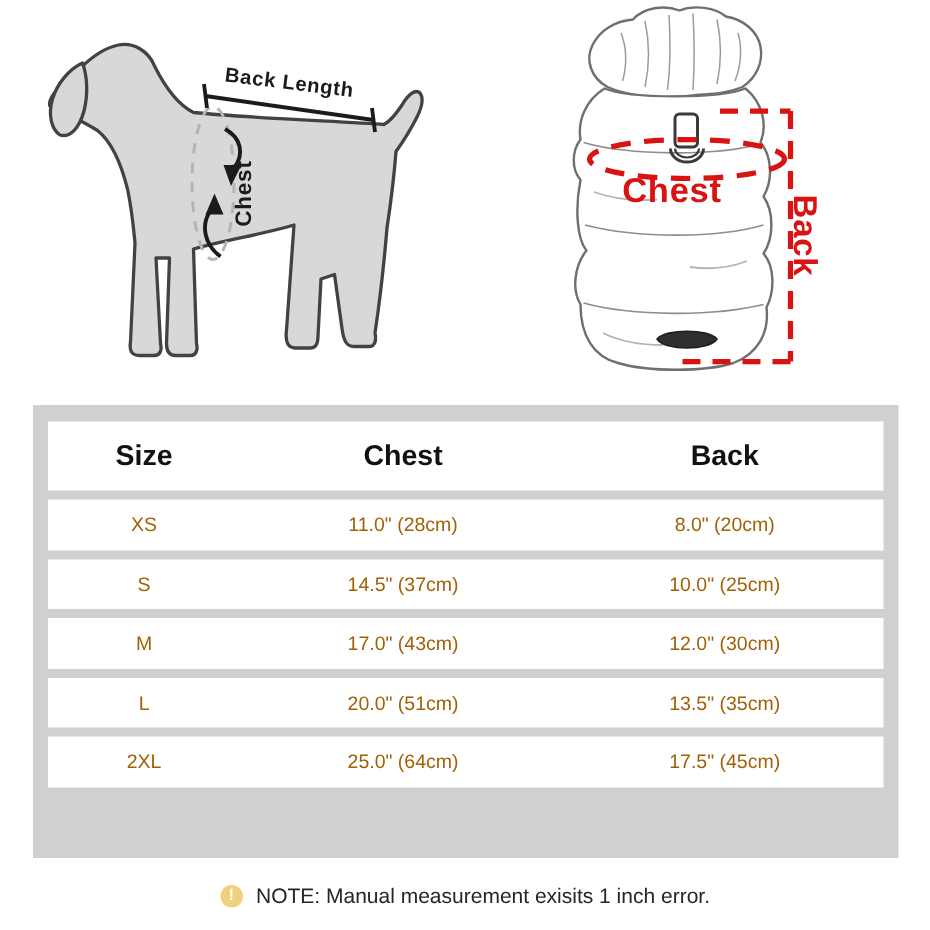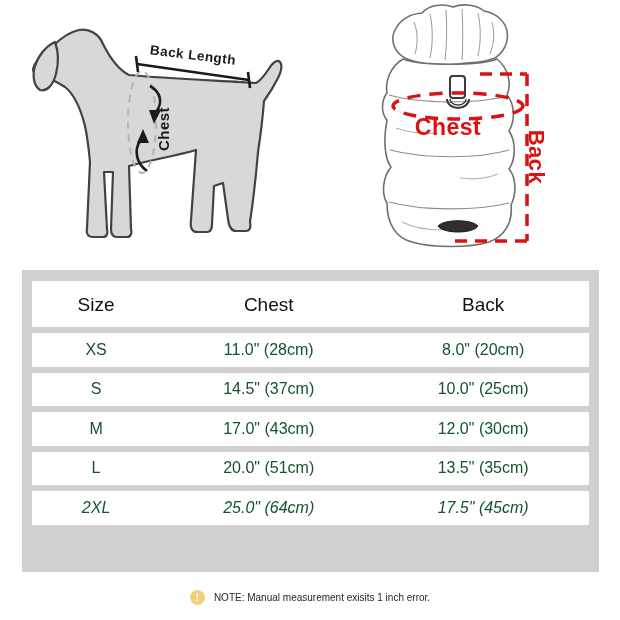--- a/index.html
+++ b/index.html
@@ -34,35 +34,35 @@
 
   
   .size-table{
     position:absolute;left:22px;top:270px;width:577px;height:302px;
     background:#d0d0d0;box-sizing:border-box;padding:11px 10px;
   }
   .t-row{
     display:grid;grid-template-columns:23% 39% 38%;
     background:#ffffff;margin-bottom:6px;align-items:center;
   }
-  .t-row:last-child{margin-bottom:0;font-style:italic;}
-  .t-head{height:46px;font-weight:normal;font-size:19px;color:#111;}
-  .t-data{height:33.5px;font-size:16px;color:#14532d;}
+  .t-row:last-child{margin-bottom:0;}
+  .t-head{height:46px;font-weight:bold;font-size:19px;color:#111;}
+  .t-data{height:33.5px;font-size:13px;color:#a16207;}
   .t-cell{text-align:center;line-height:1;}
 
   
   .note{
     position:absolute;left:0;top:586px;width:620px;height:22px;
     display:flex;align-items:center;justify-content:center;gap:9px;
   }
   .note-icon{
     width:15px;height:15px;border-radius:50%;background:#efd07b;flex:0 0 auto;
     color:#ffffff;font-size:11px;font-weight:bold;line-height:15px;text-align:center;
   }
-  .note-text{font-size:10px;color:#262626;}
+  .note-text{font-size:14px;color:#262626;}
 </style>
 </head>
 <body>
 
 <div class="dog-area">
   <svg width="330" height="265" viewBox="0 0 330 265">
 
     <path d="M 46,55
          C 40,57 34,63 33,69 C 33,72 36,74 41,74
          C 49,78 57,82 65,87

